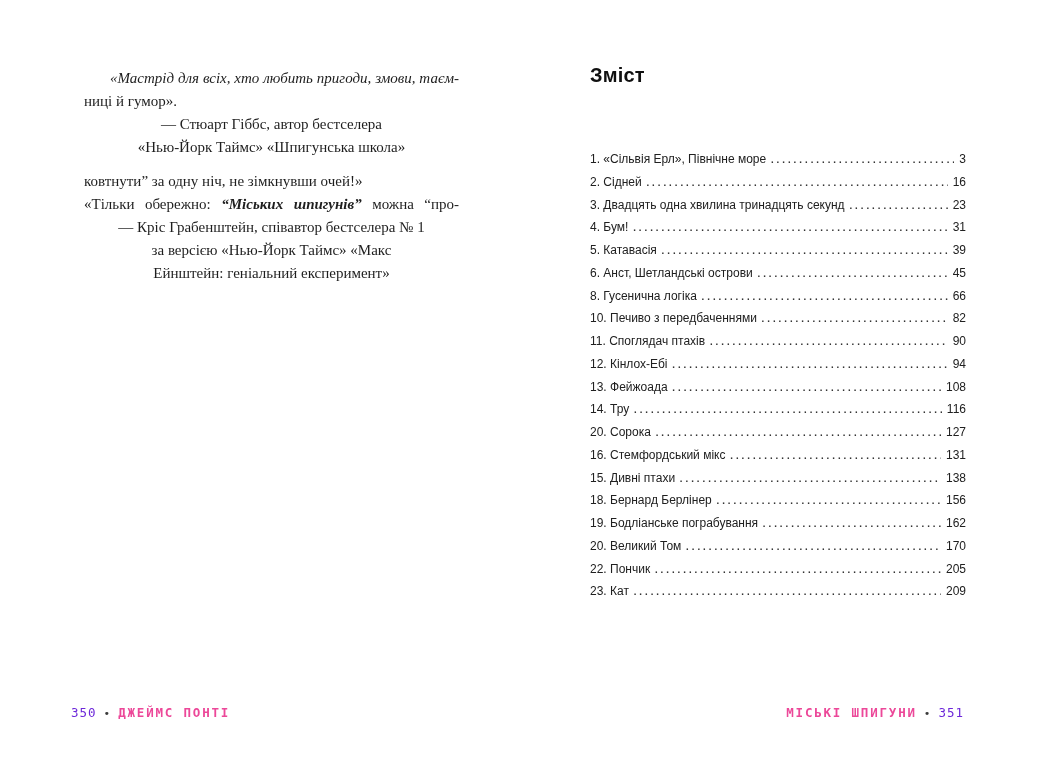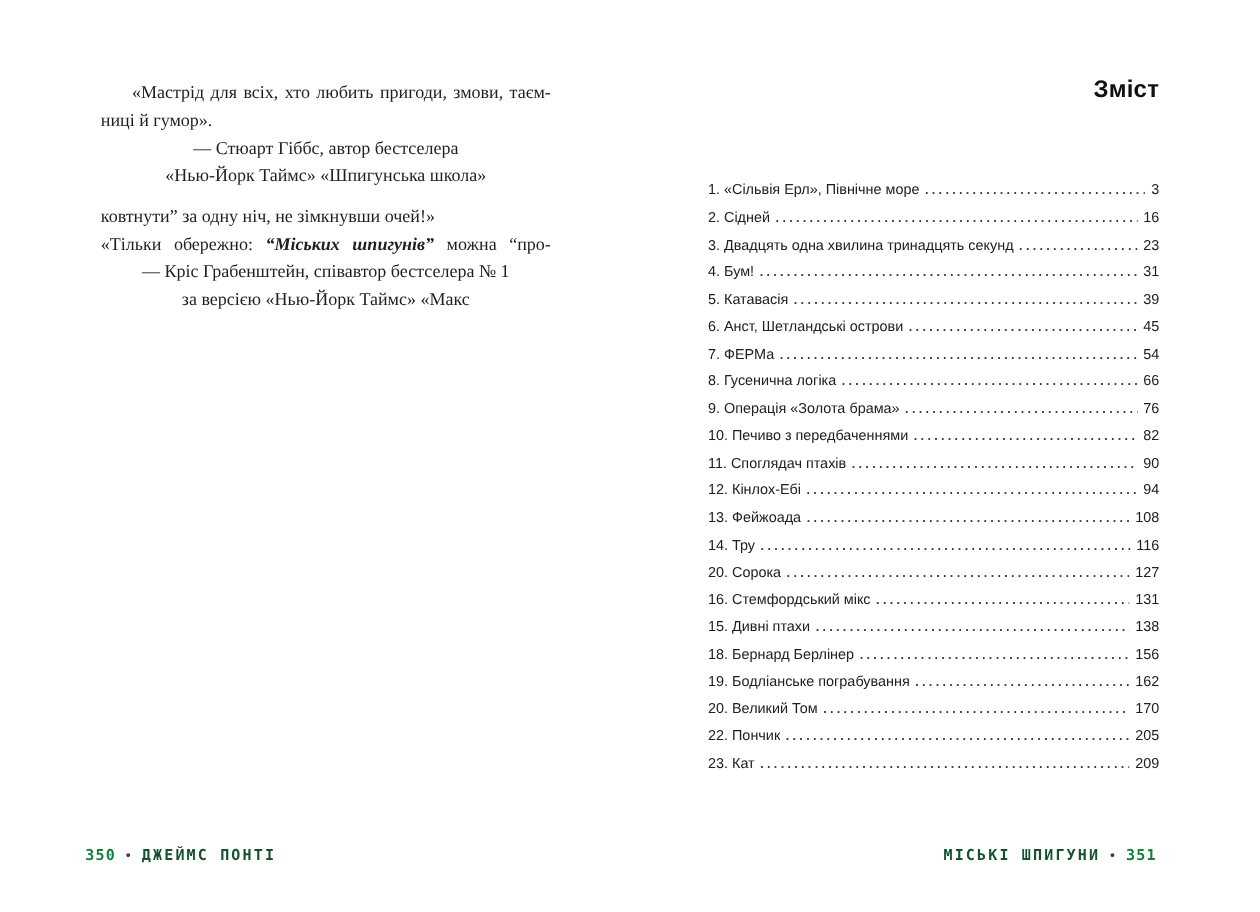--- a/index.html
+++ b/index.html
@@ -16,31 +16,31 @@
     position: absolute;
     left: 84px; top: 67px;
     width: 375px;
     font-family: "Liberation Serif", serif;
     font-size: 15px;
     line-height: 23px;
     color: #1e1e1e;
   }
   .q-line { height: 23px; overflow: hidden; }
   .q-line.just { text-align: justify; text-align-last: justify; }
-  .q-line.indent { padding-left: 26px; }
+  .q-line.indent { padding-left: 26px; font-style: italic; }
   .q-line.right { text-align: center; }
   .emph { font-weight: bold; font-style: italic; }
   .quote-gap { height: 11px; }
 
   
   .toc-title {
     position: absolute;
     left: 590px; top: 64px;
     width: 376px;
-    text-align: right;
+    text-align: left;
     font-size: 20px;
     font-weight: bold;
     color: #101010;
     letter-spacing: 0.2px;
   }
   .toc-list {
     position: absolute;
     left: 590px; top: 147px;
     width: 376px;
     font-size: 12px;
@@ -73,24 +73,24 @@
   .footer {
     position: absolute;
     top: 705px;
     font-family: "DejaVu Sans Mono", monospace;
     font-size: 12.5px;
     letter-spacing: 1px;
     white-space: nowrap;
   }
   .footer-left { left: 71px; }
   .footer-right { right: 86px; text-align: right; }
-  .footer .pg-num { color: #15803d; font-weight: bold; }
+  .footer .pg-num { color: #6d28d9; }
   .footer .bullet { color: #3a3a3a; font-size: 11px; padding: 0 7px; }
   .footer .run-title {
-    color: #14532d;
+    color: #ec4899;
     font-weight: bold;
     letter-spacing: 1.8px;
   }
 </style>
 </head>
 <body>
 
 <div>
 
   <div class="quotes-block">
@@ -104,20 +104,21 @@
 
     <div class="quote-gap"></div>
 
     <div>
       <div class="q-line">ковтнути” за одну ніч, не зімкнувши очей!»</div>
       <div class="q-line just">
         <span>«Тільки обережно: </span><span class="emph">“Міських шпигунів”</span><span> можна “про-</span>
       </div>
       <div class="q-line right">— Кріс Грабенштейн, співавтор бестселера № 1</div>
       <div class="q-line right">за версією «Нью-Йорк Таймс» «Макс</div>
+      <div class="q-line right">Ейнштейн: геніальний експеримент»</div>
     </div>
 
   </div>
 
   <div class="footer footer-left">
     <span class="pg-num">350</span><span class="bullet">•</span><span class="run-title">ДЖЕЙМС ПОНТІ</span>
   </div>
 
 </div>
 
@@ -155,37 +156,27 @@
       <span class="toc-leader"></span>
       <span class="toc-page">39</span>
     </div>
 
     <div class="toc-row">
       <span class="toc-label">6. Анст, Шетландські острови</span>
       <span class="toc-leader"></span>
       <span class="toc-page">45</span>
     </div>
 
-    <div class="toc-row">
-      <span class="toc-label">7. ФЕРМа</span>
-      <span class="toc-leader"></span>
-      <span class="toc-page">54</span>
-    </div>
 
     <div class="toc-row">
       <span class="toc-label">8. Гусенична логіка</span>
       <span class="toc-leader"></span>
       <span class="toc-page">66</span>
     </div>
 
-    <div class="toc-row">
-      <span class="toc-label">9. Операція «Золота брама»</span>
-      <span class="toc-leader"></span>
-      <span class="toc-page">76</span>
-    </div>
 
     <div class="toc-row">
       <span class="toc-label">10. Печиво з передбаченнями</span>
       <span class="toc-leader"></span>
       <span class="toc-page">82</span>
     </div>
 
     <div class="toc-row">
       <span class="toc-label">11. Споглядач птахів</span>
       <span class="toc-leader"></span>

